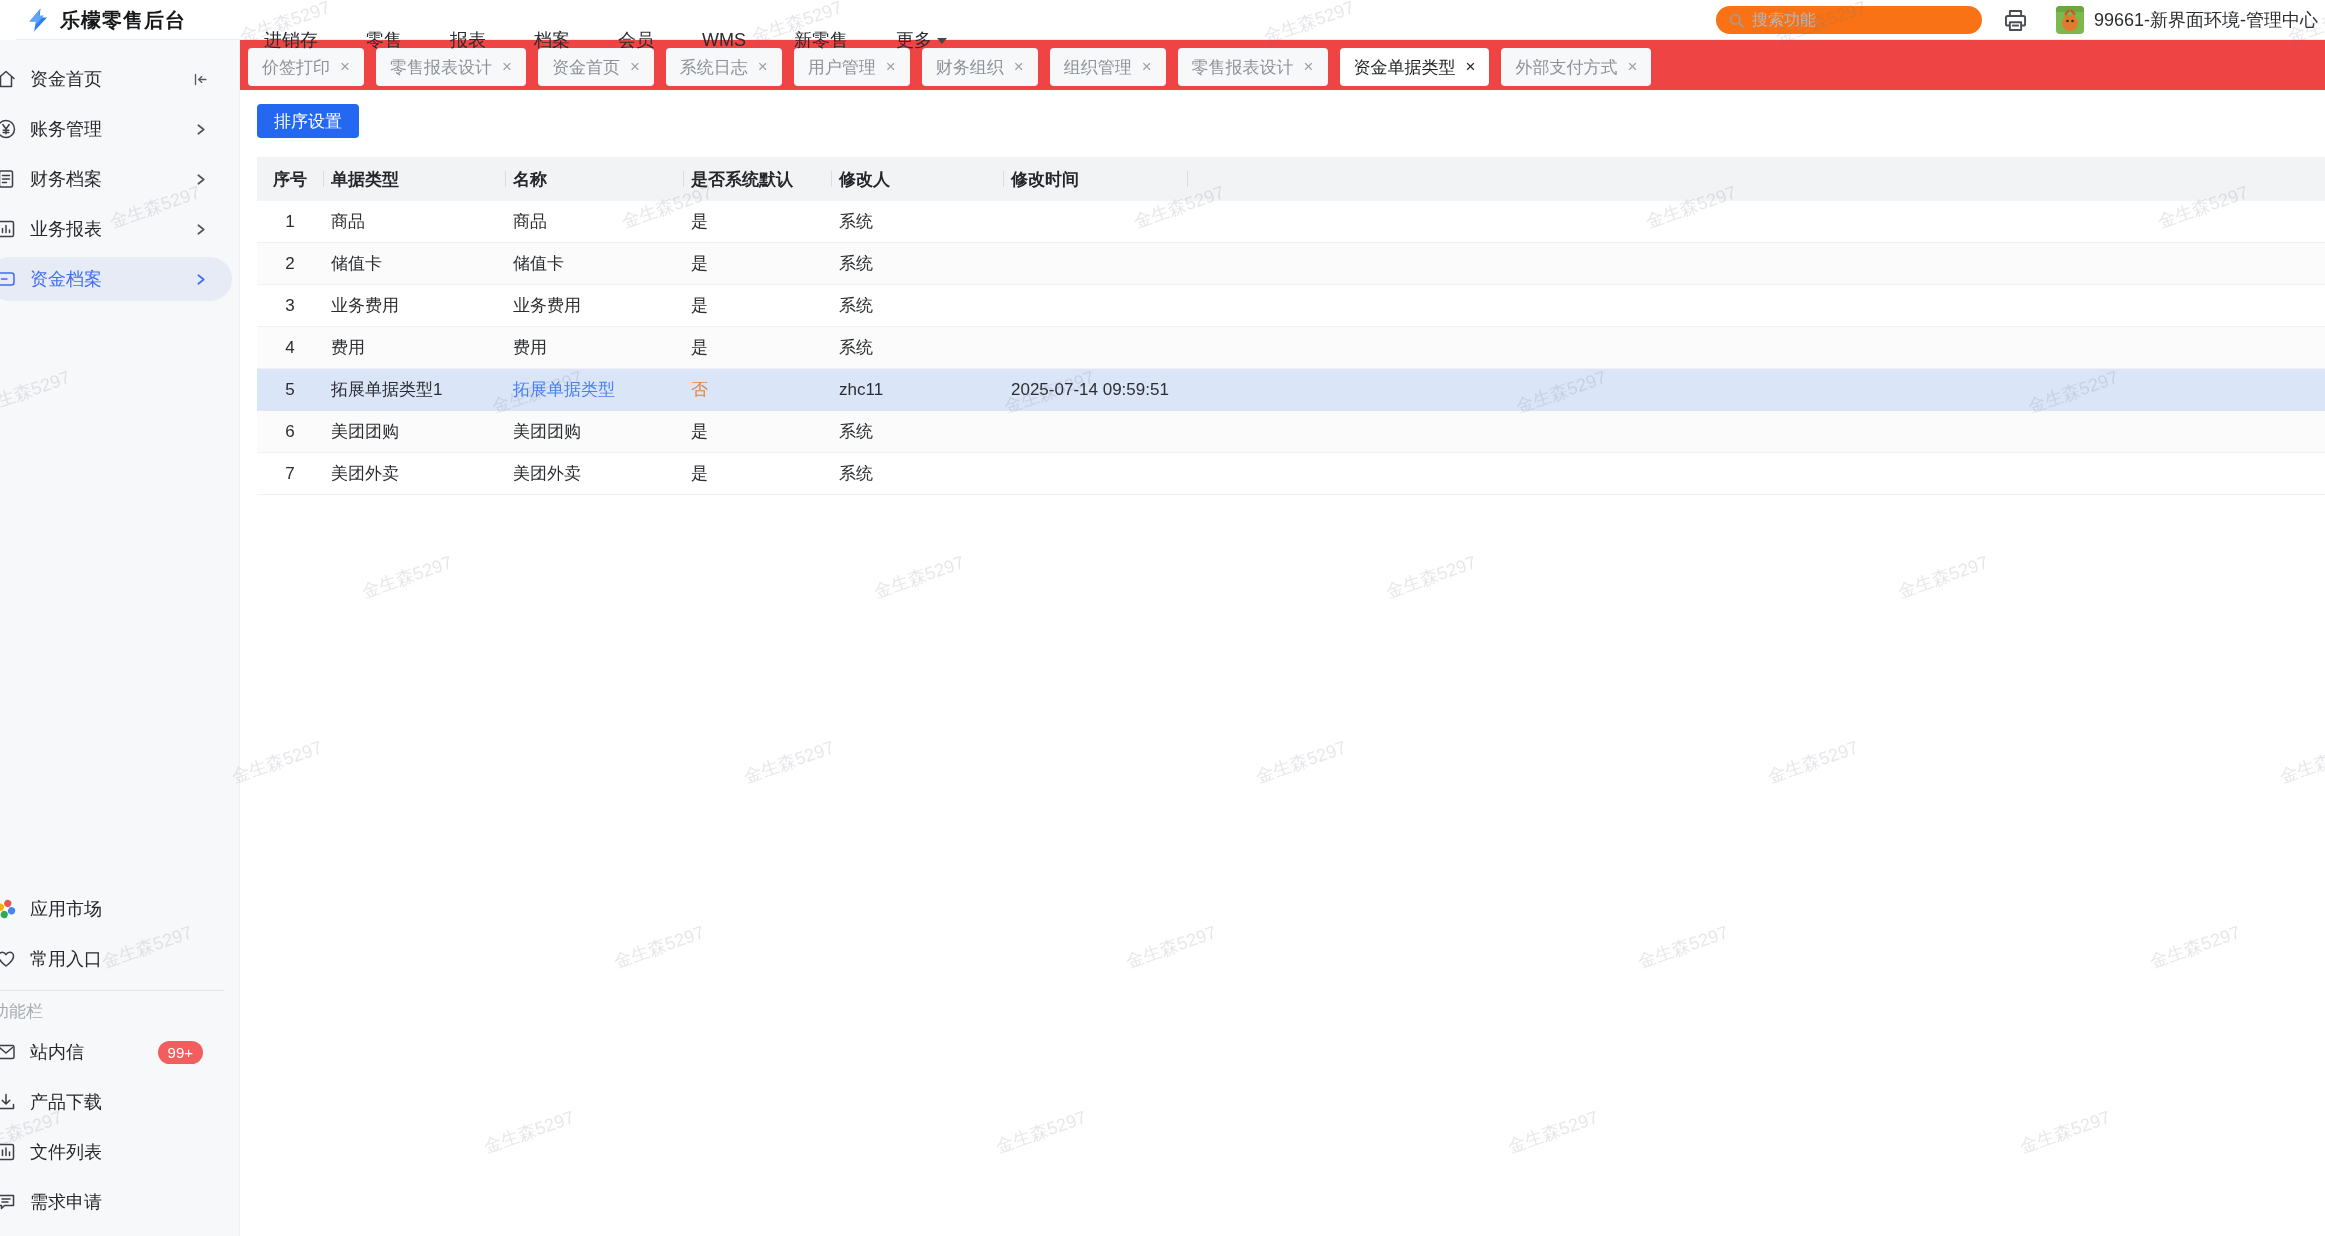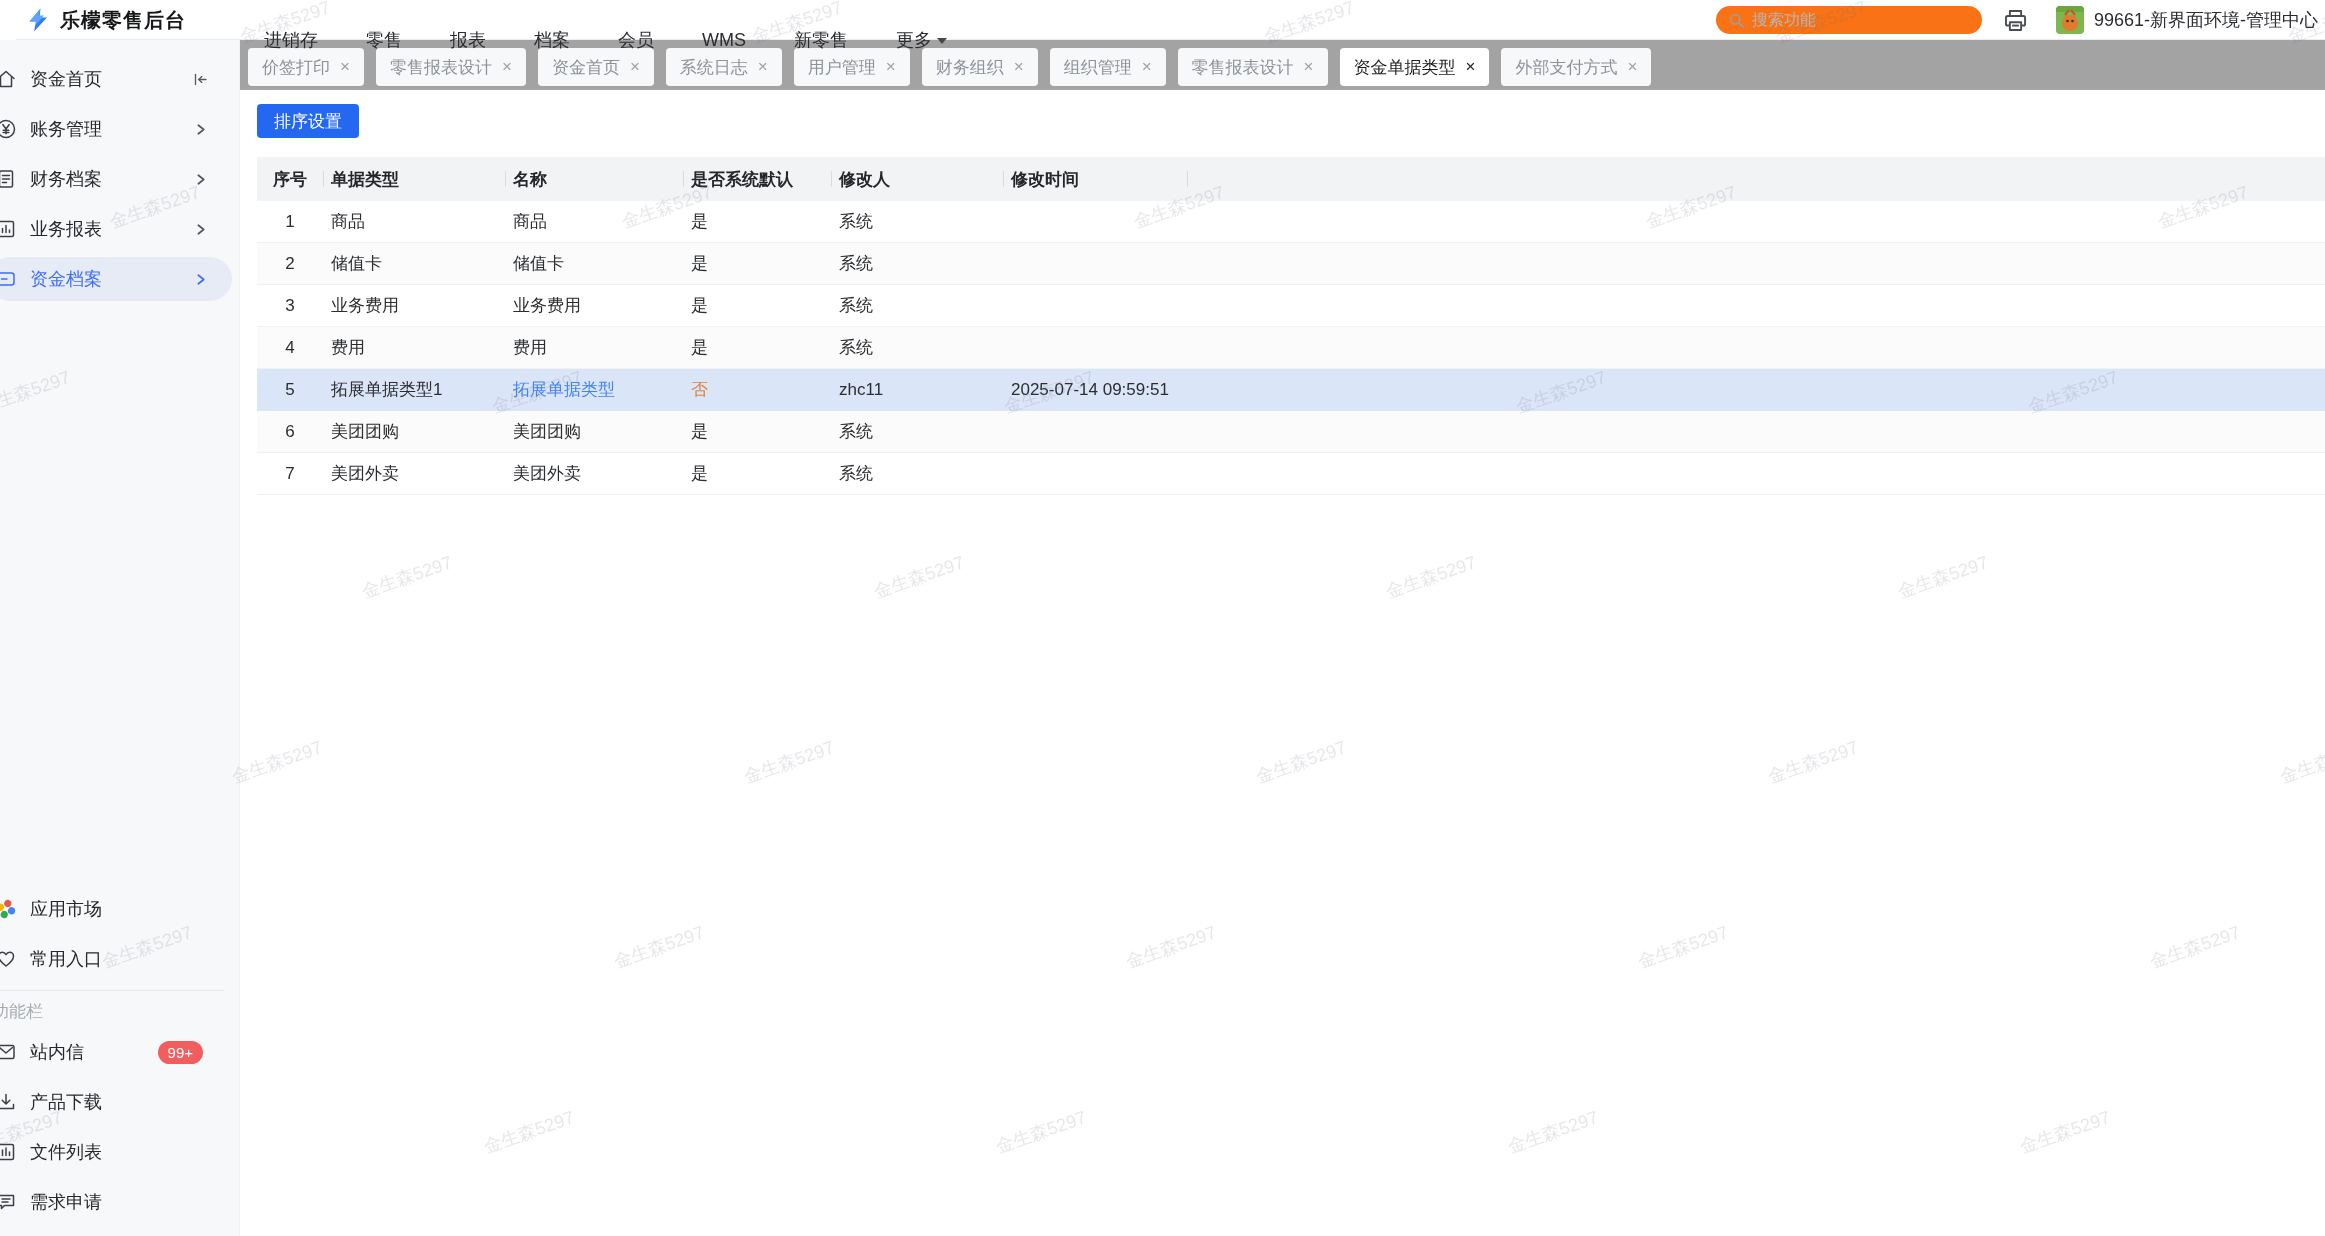--- a/index.html
+++ b/index.html
@@ -46,21 +46,21 @@
   .side-trail svg { width:15px; height:15px; fill:none; stroke:currentColor; stroke-width:1.6;
                     stroke-linecap:round; stroke-linejoin:round; }
   .side-item.selected .side-trail { color:#3f6df5; }
   .side-bottom { position:absolute; top:844px; left:0; width:240px; }
   .side-divider { height:1px; background:#e4e6e9; margin:6px 16px 4px 0; }
   .section-label { height:32px; display:flex; align-items:center; font-size:17px; color:#a7abb2; margin-left:-8px; }
   .badge { position:absolute; right:37px; background:#f25d5d; color:#fff; font-size:15px; line-height:1;
            padding:4px 10px; border-radius:12px; z-index:1; }
 
   
-  .tabbar { position:absolute; left:240px; top:40px; width:2085px; height:50px; background:#a3a3a3;
+  .tabbar { position:absolute; left:240px; top:40px; width:2085px; height:50px; background:#ef4444;
             display:flex; align-items:flex-end; padding:0 0 4px 8px; gap:12px; overflow:hidden; }
   .tab { height:38px; background:#f7f8f9; border-radius:4px; display:flex; align-items:center;
          padding:0 14px; gap:10px; font-size:17px; color:#8d9199; cursor:pointer; white-space:nowrap; }
   .tab .x { color:#9ca1a8; font-size:17px; }
   .tab.active { background:#fff; color:#1c1e21; font-weight:normal;text-align:center; }
   .tab.active .x { color:#1c1e21; }
 
   
   .content { position:absolute; left:240px; top:90px; width:2085px; height:1146px; background:#fff; }
   .sort-btn { position:absolute; left:17px; top:14px; height:34px; padding:0 17px; background:#2468f2;

